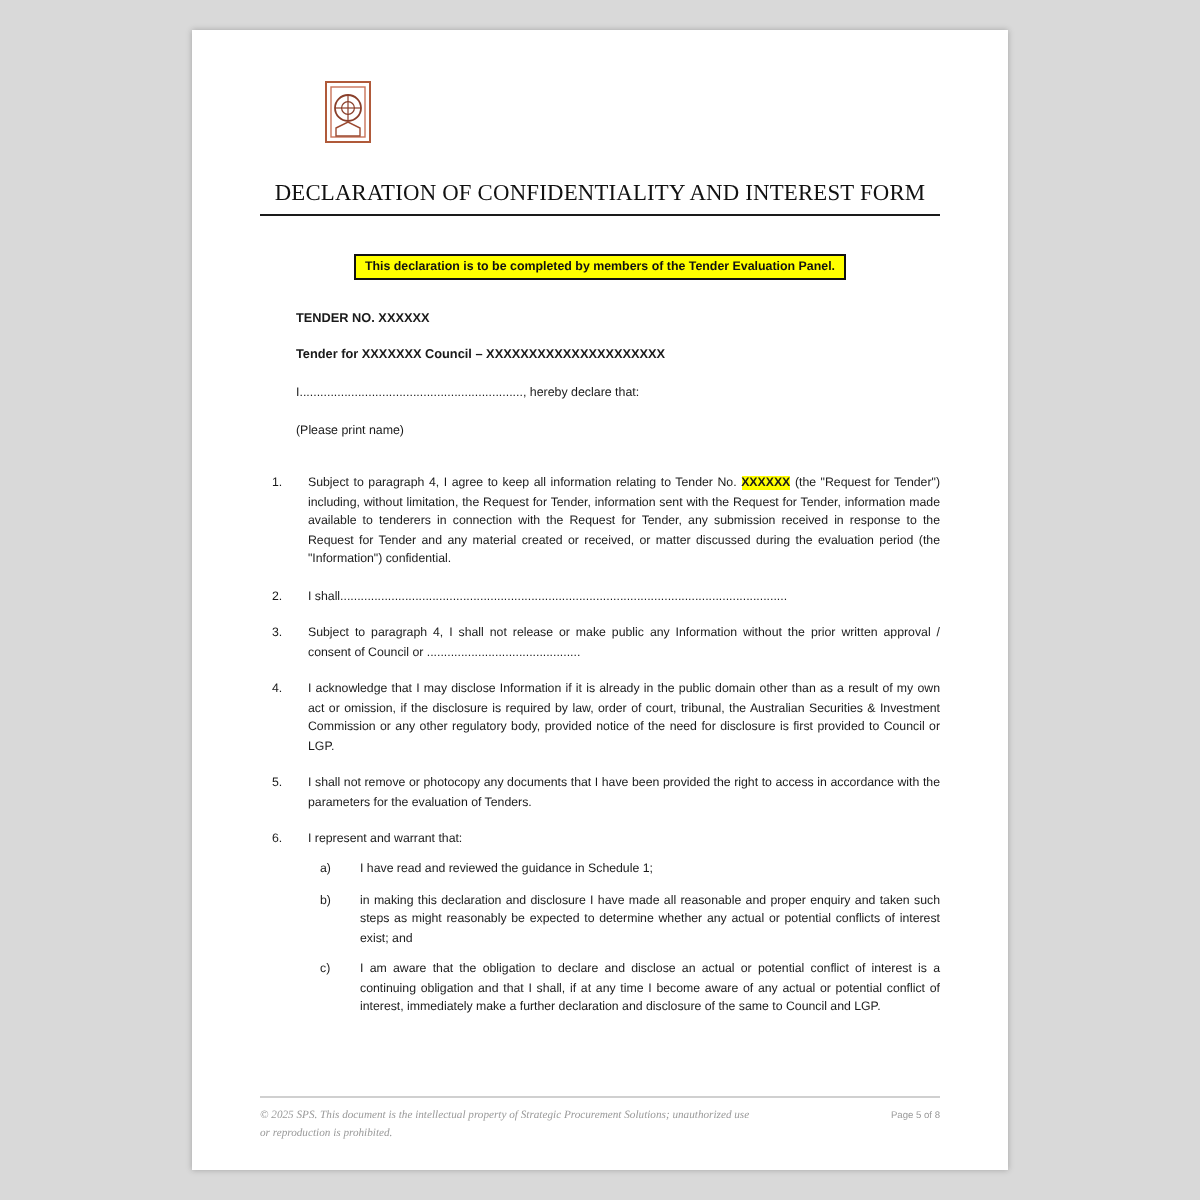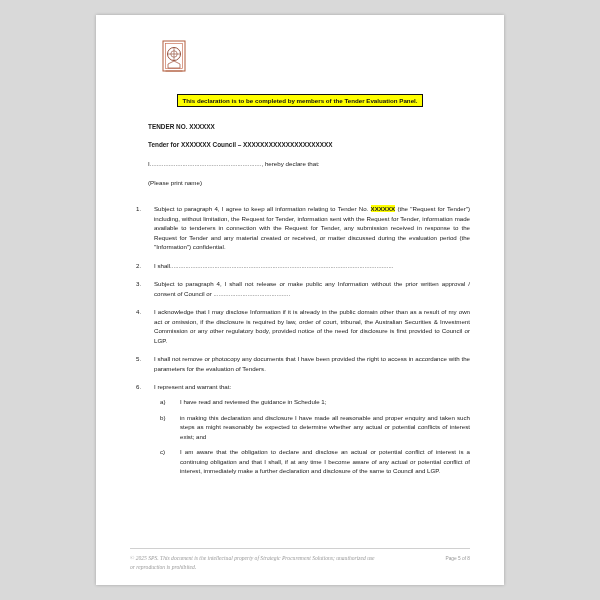--- a/index.html
+++ b/index.html
@@ -184,20 +184,21 @@
           <rect x="9.5" y="6.5" width="17" height="25" fill="none" stroke="#c9745a" stroke-width="0.7"></rect>
           <circle cx="18" cy="17" r="6.5" fill="none" stroke="#8a3f2a" stroke-width="0.9"></circle>
           <circle cx="18" cy="17" r="3.2" fill="none" stroke="#8a3f2a" stroke-width="0.6"></circle>
           <line x1="18" y1="10.5" x2="18" y2="23.5" stroke="#8a3f2a" stroke-width="0.6"></line>
           <line x1="11.5" y1="17" x2="24.5" y2="17" stroke="#8a3f2a" stroke-width="0.6"></line>
           <path d="M12 27 L18 24 L24 27 L24 31 L12 31 Z" fill="none" stroke="#9c4a31" stroke-width="0.7"></path>
           <line x1="9.5" y1="34" x2="26.5" y2="34" stroke="#b05a3a" stroke-width="0.8"></line>
         </svg>
       </div>
 
+      <div class="doc-title">DECLARATION OF CONFIDENTIALITY AND INTEREST FORM</div>
 
       <div class="highlight-line">
         <span class="highlight">This declaration is to be completed by members of the Tender Evaluation Panel.</span>
       </div>
 
       <div class="body">
         <div class="tender-no">TENDER NO. XXXXXX</div>
         <div class="tender-for">Tender for XXXXXXX Council – XXXXXXXXXXXXXXXXXXXXX</div>
         <div class="declare-line">I................................................................., hereby declare that:</div>
         <div class="print-name">(Please print name)</div>

